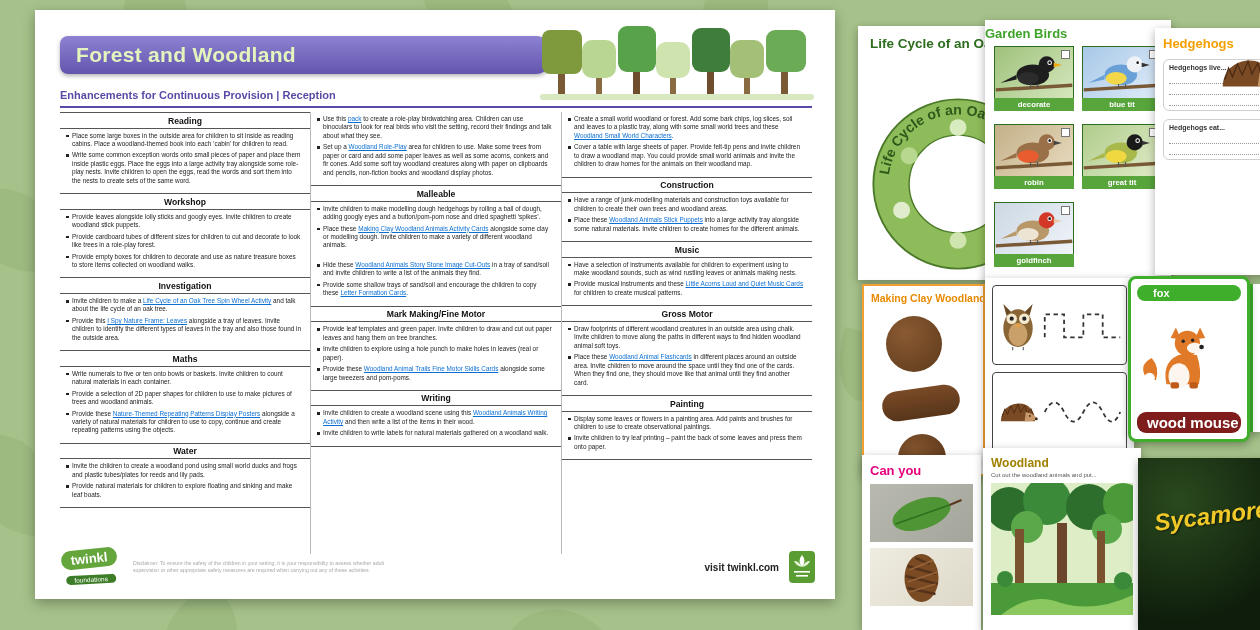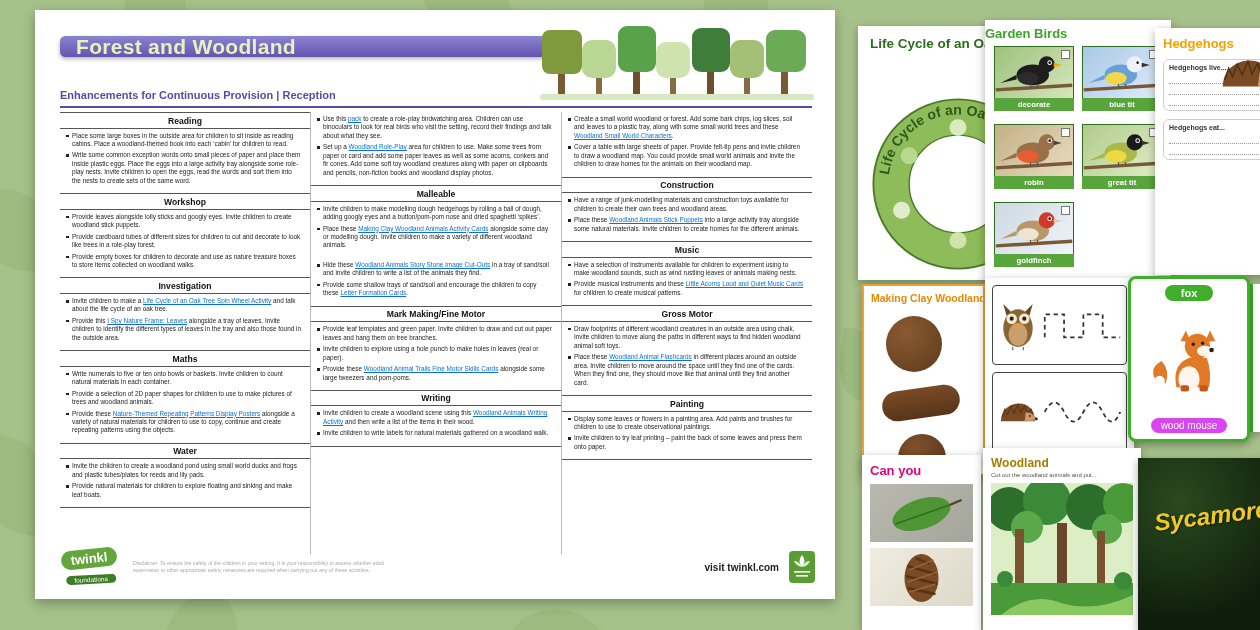--- a/index.html
+++ b/index.html
@@ -2,21 +2,21 @@
 <html><head>
 <meta charset="utf-8">
 <style>
   *{margin:0;padding:0;box-sizing:border-box}
   html,body{width:1260px;height:630px}
   body{position:relative;overflow:hidden;background:#a6c28a;font-family:"Liberation Sans",sans-serif}
   .bg-leaf{position:absolute;background:#96b478;opacity:.55;border-radius:0 70% 0 70%;pointer-events:none}
 
   
   .doc{position:absolute;left:35px;top:10px;width:800px;height:589px;background:#fff;box-shadow:0 4px 12px rgba(0,0,0,.3)}
-  .banner{position:absolute;left:25px;top:26px;width:492px;height:21px;border-radius:8px 16px 16px 8px;
+  .banner{position:absolute;left:25px;top:26px;width:492px;height:38px;border-radius:8px 16px 16px 8px;
           background:linear-gradient(180deg,#8d82d2,#6355ae);display:flex;align-items:center;padding-left:16px;
           box-shadow:0 2px 4px rgba(0,0,0,.3)}
   .banner h1{font-size:21px;color:#e3f4bd;font-weight:700;letter-spacing:.3px}
   .subtitle{position:absolute;left:25px;top:79px;font-size:11px;font-weight:700;color:#5b4aa5}
   .purple-rule{position:absolute;left:25px;top:96px;width:752px;height:2px;background:#5b4aa5}
   .trees-illustration{position:absolute;left:505px;top:12px;width:274px;height:80px}
 
   .columns{position:absolute;left:25px;top:102px;width:752px;height:442px;display:flex;overflow:hidden}
   .col{flex:1;min-width:0}
   .col+.col{border-left:1px solid #b9b9b9}
@@ -61,23 +61,23 @@
   .clay-ball{position:absolute;left:22px;top:30px;width:56px;height:56px;border-radius:50%;background:radial-gradient(circle at 35% 30%,#8a5a32,#5d3a1c)}
   .clay-log{position:absolute;left:18px;top:102px;width:78px;height:30px;border-radius:15px;background:linear-gradient(180deg,#7a4a26,#57351a);transform:rotate(-8deg)}
   .clay-ball2{position:absolute;left:34px;top:148px;width:48px;height:48px;border-radius:50%;background:radial-gradient(circle at 35% 30%,#80522c,#543318)}
 
   .card-pencil{left:985px;top:278px;width:149px;height:186px;z-index:5;padding:7px;overflow:hidden}
   .pt-row{border:1px solid #444;border-radius:4px;height:80px;display:flex;align-items:center;padding:4px;margin-bottom:7px;gap:4px}
   .pt-animal{flex:none;width:42px;height:56px}
   .pt-path{flex:1;height:52px}
 
   .card-fox{left:1128px;top:276px;width:122px;height:166px;z-index:6;border:3px solid #3fae2a;border-radius:8px;
-            display:flex;flex-direction:column;align-items:center;justify-content:space-between;padding:6px;overflow:hidden}
+            display:flex;flex-direction:column;justify-content:space-between;padding:6px;overflow:hidden}
   .fox-label{background:#3fae2a;color:#fff;font-weight:700;font-size:11px;border-radius:9px;padding:2px 16px;white-space:nowrap}
-  .mouse-label{background:#d946ef;color:#fff;font-weight:400;font-size:10px;border-radius:9px;padding:2px 10px;white-space:nowrap}
+  .mouse-label{background:#7f1d1d;color:#fff;font-weight:700;font-size:15px;border-radius:9px;padding:2px 10px;white-space:nowrap}
   .fox-img{width:84px;height:74px}
   .card-sliver{left:1250px;top:284px;width:10px;height:148px;z-index:4;border-left:3px solid #3fae2a}
 
   .card-canyou{left:862px;top:455px;width:119px;height:175px;z-index:7;padding:8px;overflow:hidden}
   .cy-title{color:#e6007e;font-weight:700;font-size:13px;white-space:nowrap}
   .cy-photo{margin-top:6px;height:58px;position:relative;overflow:hidden}
   .cy-photo.leaf{background:linear-gradient(135deg,#b9b9b0,#a3a59a)}
   .cy-photo.cone{background:linear-gradient(135deg,#efece1,#ddd8c8)}
 
   .card-woodscene{left:983px;top:448px;width:158px;height:182px;z-index:8;padding:8px;overflow:hidden}

